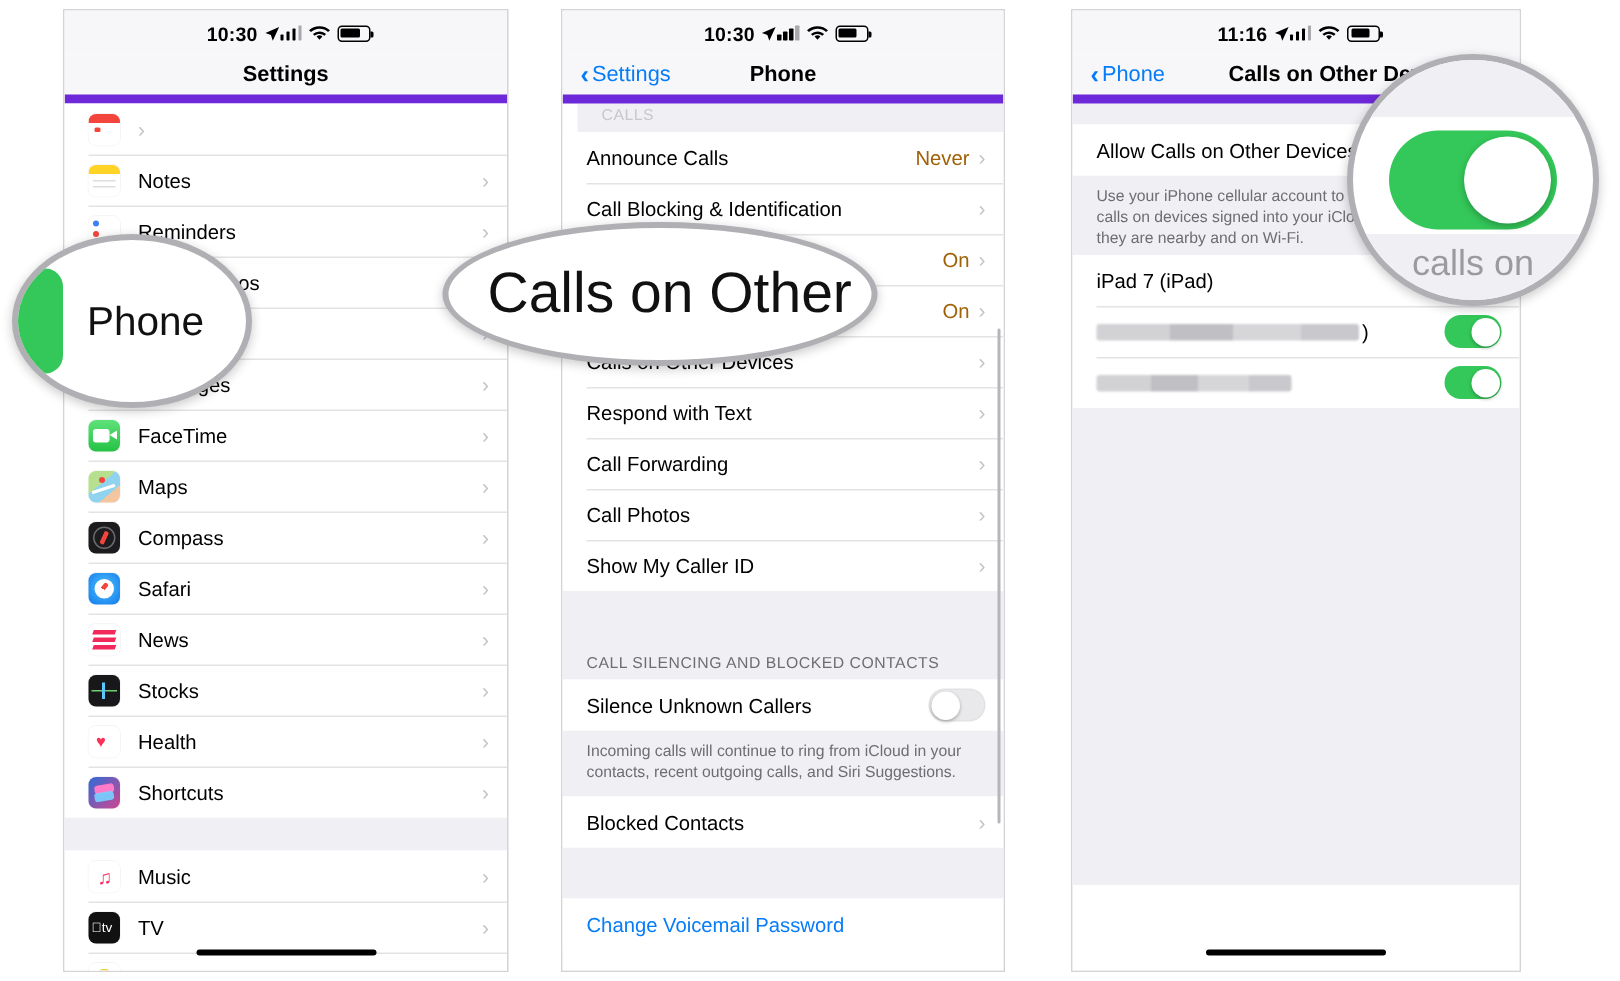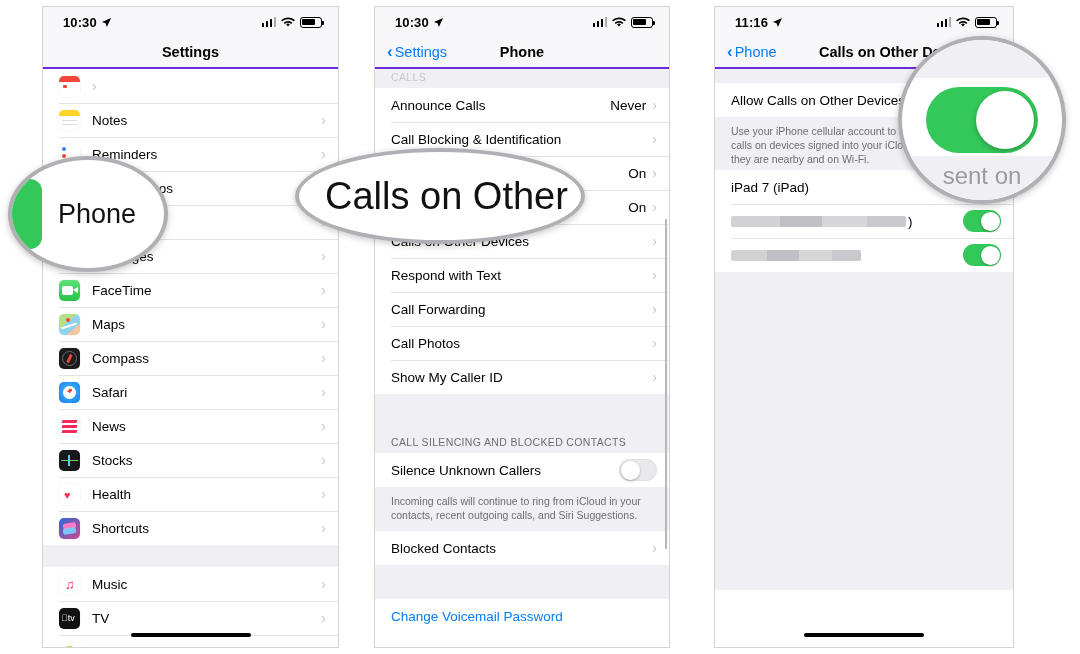--- a/index.html
+++ b/index.html
@@ -20,39 +20,39 @@
   }
   #phone1 { left: 42px;  width: 297px; }
   #phone2 { left: 374px; width: 296px; }
   #phone3 { left: 714px; width: 300px; }
 
   .screen { position:relative; width:100%; height:100%; background:#fff; overflow:hidden; }
 
   
   .statusbar {
     height: 30px; background: #f7f7f9;
-    display: flex; align-items: center; justify-content: space-between;
+    display: flex; align-items: center; justify-content: center;
     padding: 0 16px 0 20px;
   }
   .st-time { font-size: 13px; font-weight: 600; color:#000; letter-spacing:.1px; display:flex; align-items:center; gap:4px; }
   .st-right { display:flex; align-items:center; gap:5px; }
   .bars { display:flex; align-items:flex-end; gap:1.5px; height:10px; }
   .bars i { display:block; width:2.5px; background:#8e8e93; border-radius:.5px; }
   .bars i:nth-child(1){height:4px;background:#000}
   .bars i:nth-child(2){height:6px;background:#000}
   .bars i:nth-child(3){height:8px;background:#000}
   .bars i:nth-child(4){height:10px;background:#a8a8ad}
   .wifi { font-size: 12px; color:#000; line-height:1; }
   .batt { width:22px;height:11px;border:1.3px solid #000;border-radius:3px;position:relative;display:flex;align-items:center;padding:1.3px;}
   .batt::after{content:"";position:absolute;right:-3px;top:3px;width:1.8px;height:4px;background:#000;border-radius:0 1px 1px 0;}
   .batt i{display:block;height:100%;width:72%;background:#000;border-radius:1px;}
 
   
   .navbar {
-    height: 32px; background:#f7f7f9; border-bottom:2px solid #6d28d9;
+    height: 32px; background:#f7f7f9; border-bottom:6px solid #6d28d9;
     display:flex; align-items:center; position:relative; padding:0 12px;
   }
   .nav-back { display:flex; align-items:center; color:#067cf9; font-size:14.5px; gap:2px; }
   .chev-l { font-size:17px; line-height:1; font-weight:600; margin-top:-1px; }
   .nav-title { position:absolute; left:0; right:0; text-align:center; font-size:14.5px; font-weight:700; color:#000; pointer-events:none; }
   .nav-title.c3 { text-align:left; left:104px; }
 
   
   .list { background:#fff; }
   .grouphdr {
@@ -66,21 +66,21 @@
   .row {
     display:flex; align-items:center; min-height:31px; height:31px;
     padding: 0 12px 0 16px; background:#fff; position:relative;
   }
   .row + .row::before{
     content:""; position:absolute; left:16px; right:0; top:0; height:1px; background:#e3e3e6;
   }
   .row .icon-app { width:21px;height:21px;border-radius:5px;margin-right:12px;flex:none;
      position:relative; overflow:hidden; box-shadow:0 0 0 .5px rgba(0,0,0,.06); }
   .row .label { font-size:13.5px; color:#000; flex:1; white-space:nowrap; }
-  .row .value { font-size:13.5px; color:#000000; margin-right:6px; }
+  .row .value { font-size:13.5px; color:#a16207; margin-right:6px; }
   .chev { color:#c4c4c7; font-size:14px; line-height:1; }
   .row.tall { height:34px; }
   .row.link .label { color:#067cf9; }
 
   .desc { background:#efeff4; color:#6d6d72; font-size:10.5px; line-height:14px; padding:7px 18px 9px 16px; }
   .desc p + p { margin-top:10px; }
 
   
   .sw { width:38px;height:22px;border-radius:11px;position:relative;flex:none; }
   .sw.off { background:#e9e9eb; box-shadow: inset 0 0 0 1px #e3e3e5; }
@@ -346,21 +346,21 @@
 
       <div class="navbar">
         <div class="nav-back">
           <span class="chev-l">‹</span>
           <span>Settings</span>
         </div>
         <div class="nav-title">Phone</div>
       </div>
 
       <div class="list" id="p2list">
-          <div class="grouphdr" style="padding-top: 2px; padding-bottom: 17px; color: rgb(199, 199, 204); overflow: hidden; height: 12px;">CALLS</div>
+          <div class="grouphdr" style="padding-top: 2px; padding-bottom: 17px; color: rgb(199, 199, 204); overflow: hidden; height: 12px; margin-left: 10px;">CALLS</div>
           <div class="row tall">
             <span class="label">Announce Calls</span>
             <span class="value">Never</span>
             <span class="chev">›</span>
           </div>
           <div class="row tall">
             <span class="label">Call Blocking &amp; Identification</span>
             <span class="chev">›</span>
           </div>
           <div class="row tall">
@@ -504,17 +504,17 @@
       <span class="mag-text">Calls on Other Dev</span>
     </div>
   </div>
 
   <div class="mag" id="mag3">
     <div class="mag-body">
       <div class="behind-top"></div>
       <div class="big-sw">
         <span class="knob"></span>
       </div>
-      <div class="behind-bot">sent on</div>
+      <div class="behind-bot">calls on</div>
     </div>
   </div>
 
 </div>
 
 </body></html>

